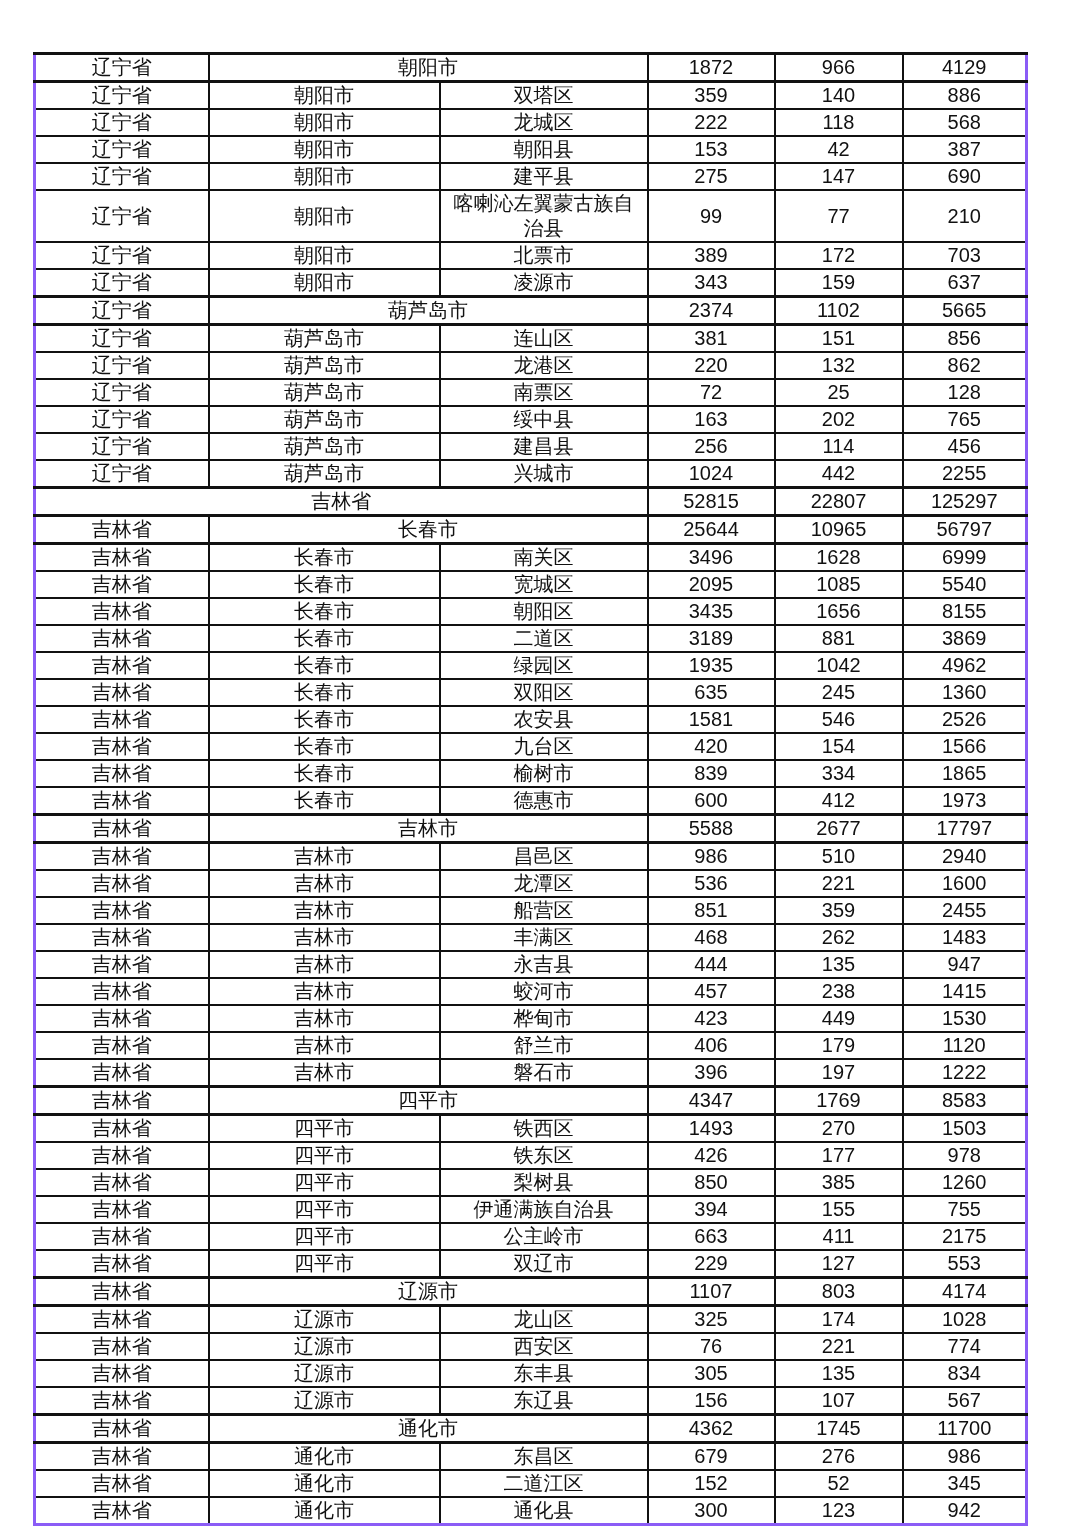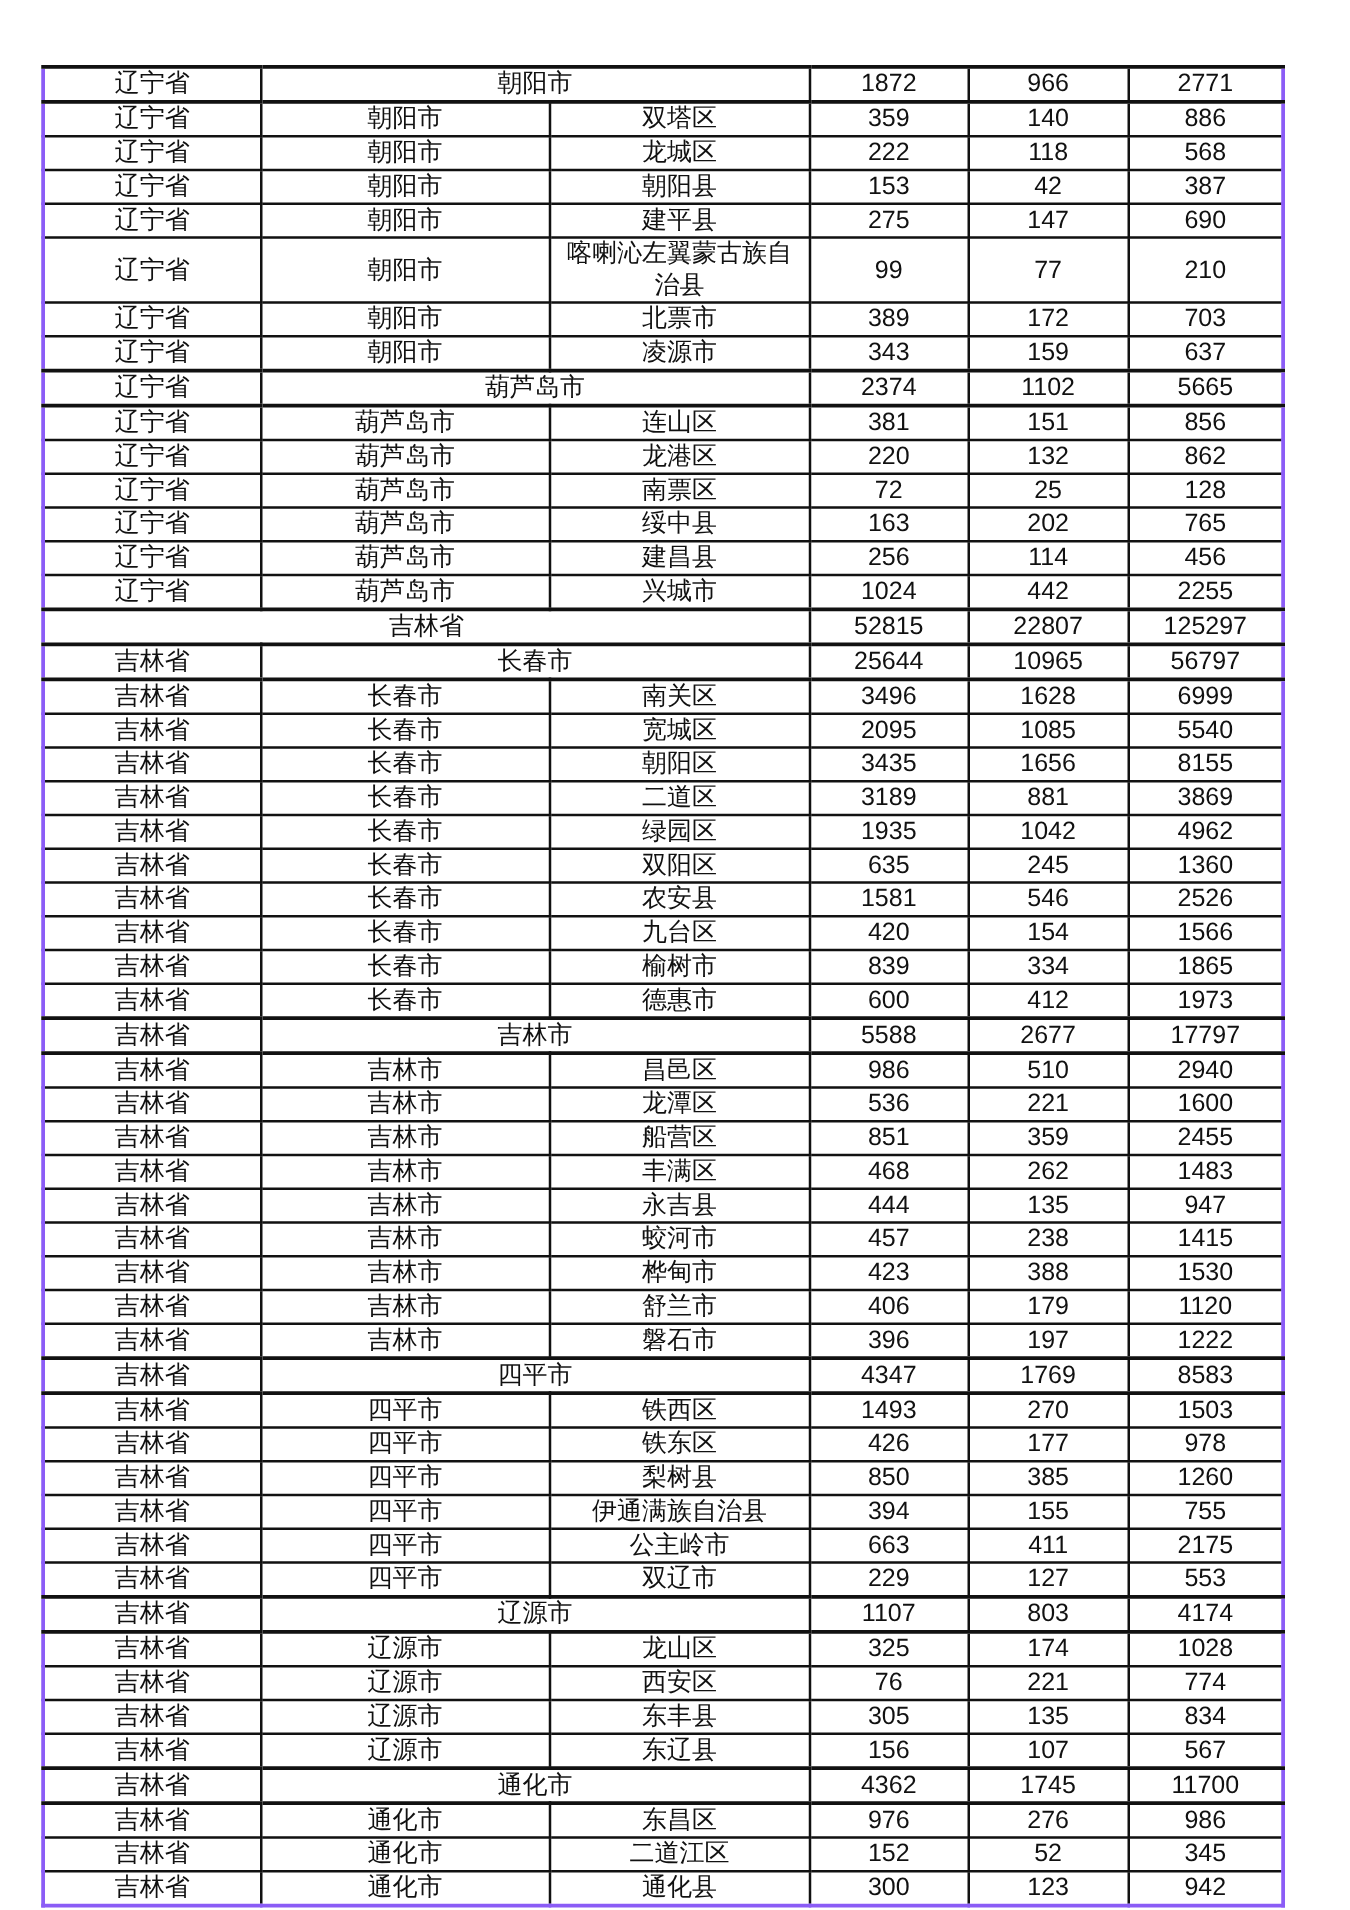--- a/index.html
+++ b/index.html
@@ -63,21 +63,21 @@
       <col class="col-v1">
       <col class="col-v2">
       <col class="col-v3">
     </colgroup>
     <tbody id="table-body">
         <tr class="level-city">
           <td>辽宁省</td>
           <td colspan="2">朝阳市</td>
           <td class="num">1872</td>
           <td class="num">966</td>
-          <td class="num">2771</td>
+          <td class="num">4129</td>
         </tr>
         <tr class="level-district">
           <td>辽宁省</td>
           <td>朝阳市</td>
           <td>双塔区</td>
           <td class="num">359</td>
           <td class="num">140</td>
           <td class="num">886</td>
         </tr>
         <tr class="level-district">
@@ -329,21 +329,21 @@
           <td>蛟河市</td>
           <td class="num">457</td>
           <td class="num">238</td>
           <td class="num">1415</td>
         </tr>
         <tr class="level-district">
           <td>吉林省</td>
           <td>吉林市</td>
           <td>桦甸市</td>
           <td class="num">423</td>
-          <td class="num">388</td>
+          <td class="num">449</td>
           <td class="num">1530</td>
         </tr>
         <tr class="level-district">
           <td>吉林省</td>
           <td>吉林市</td>
           <td>舒兰市</td>
           <td class="num">406</td>
           <td class="num">179</td>
           <td class="num">1120</td>
         </tr>
@@ -453,21 +453,21 @@
           <td>吉林省</td>
           <td colspan="2">通化市</td>
           <td class="num">4362</td>
           <td class="num">1745</td>
           <td class="num">11700</td>
         </tr>
         <tr class="level-district">
           <td>吉林省</td>
           <td>通化市</td>
           <td>东昌区</td>
-          <td class="num">976</td>
+          <td class="num">679</td>
           <td class="num">276</td>
           <td class="num">986</td>
         </tr>
         <tr class="level-district">
           <td>吉林省</td>
           <td>通化市</td>
           <td>二道江区</td>
           <td class="num">152</td>
           <td class="num">52</td>
           <td class="num">345</td>

